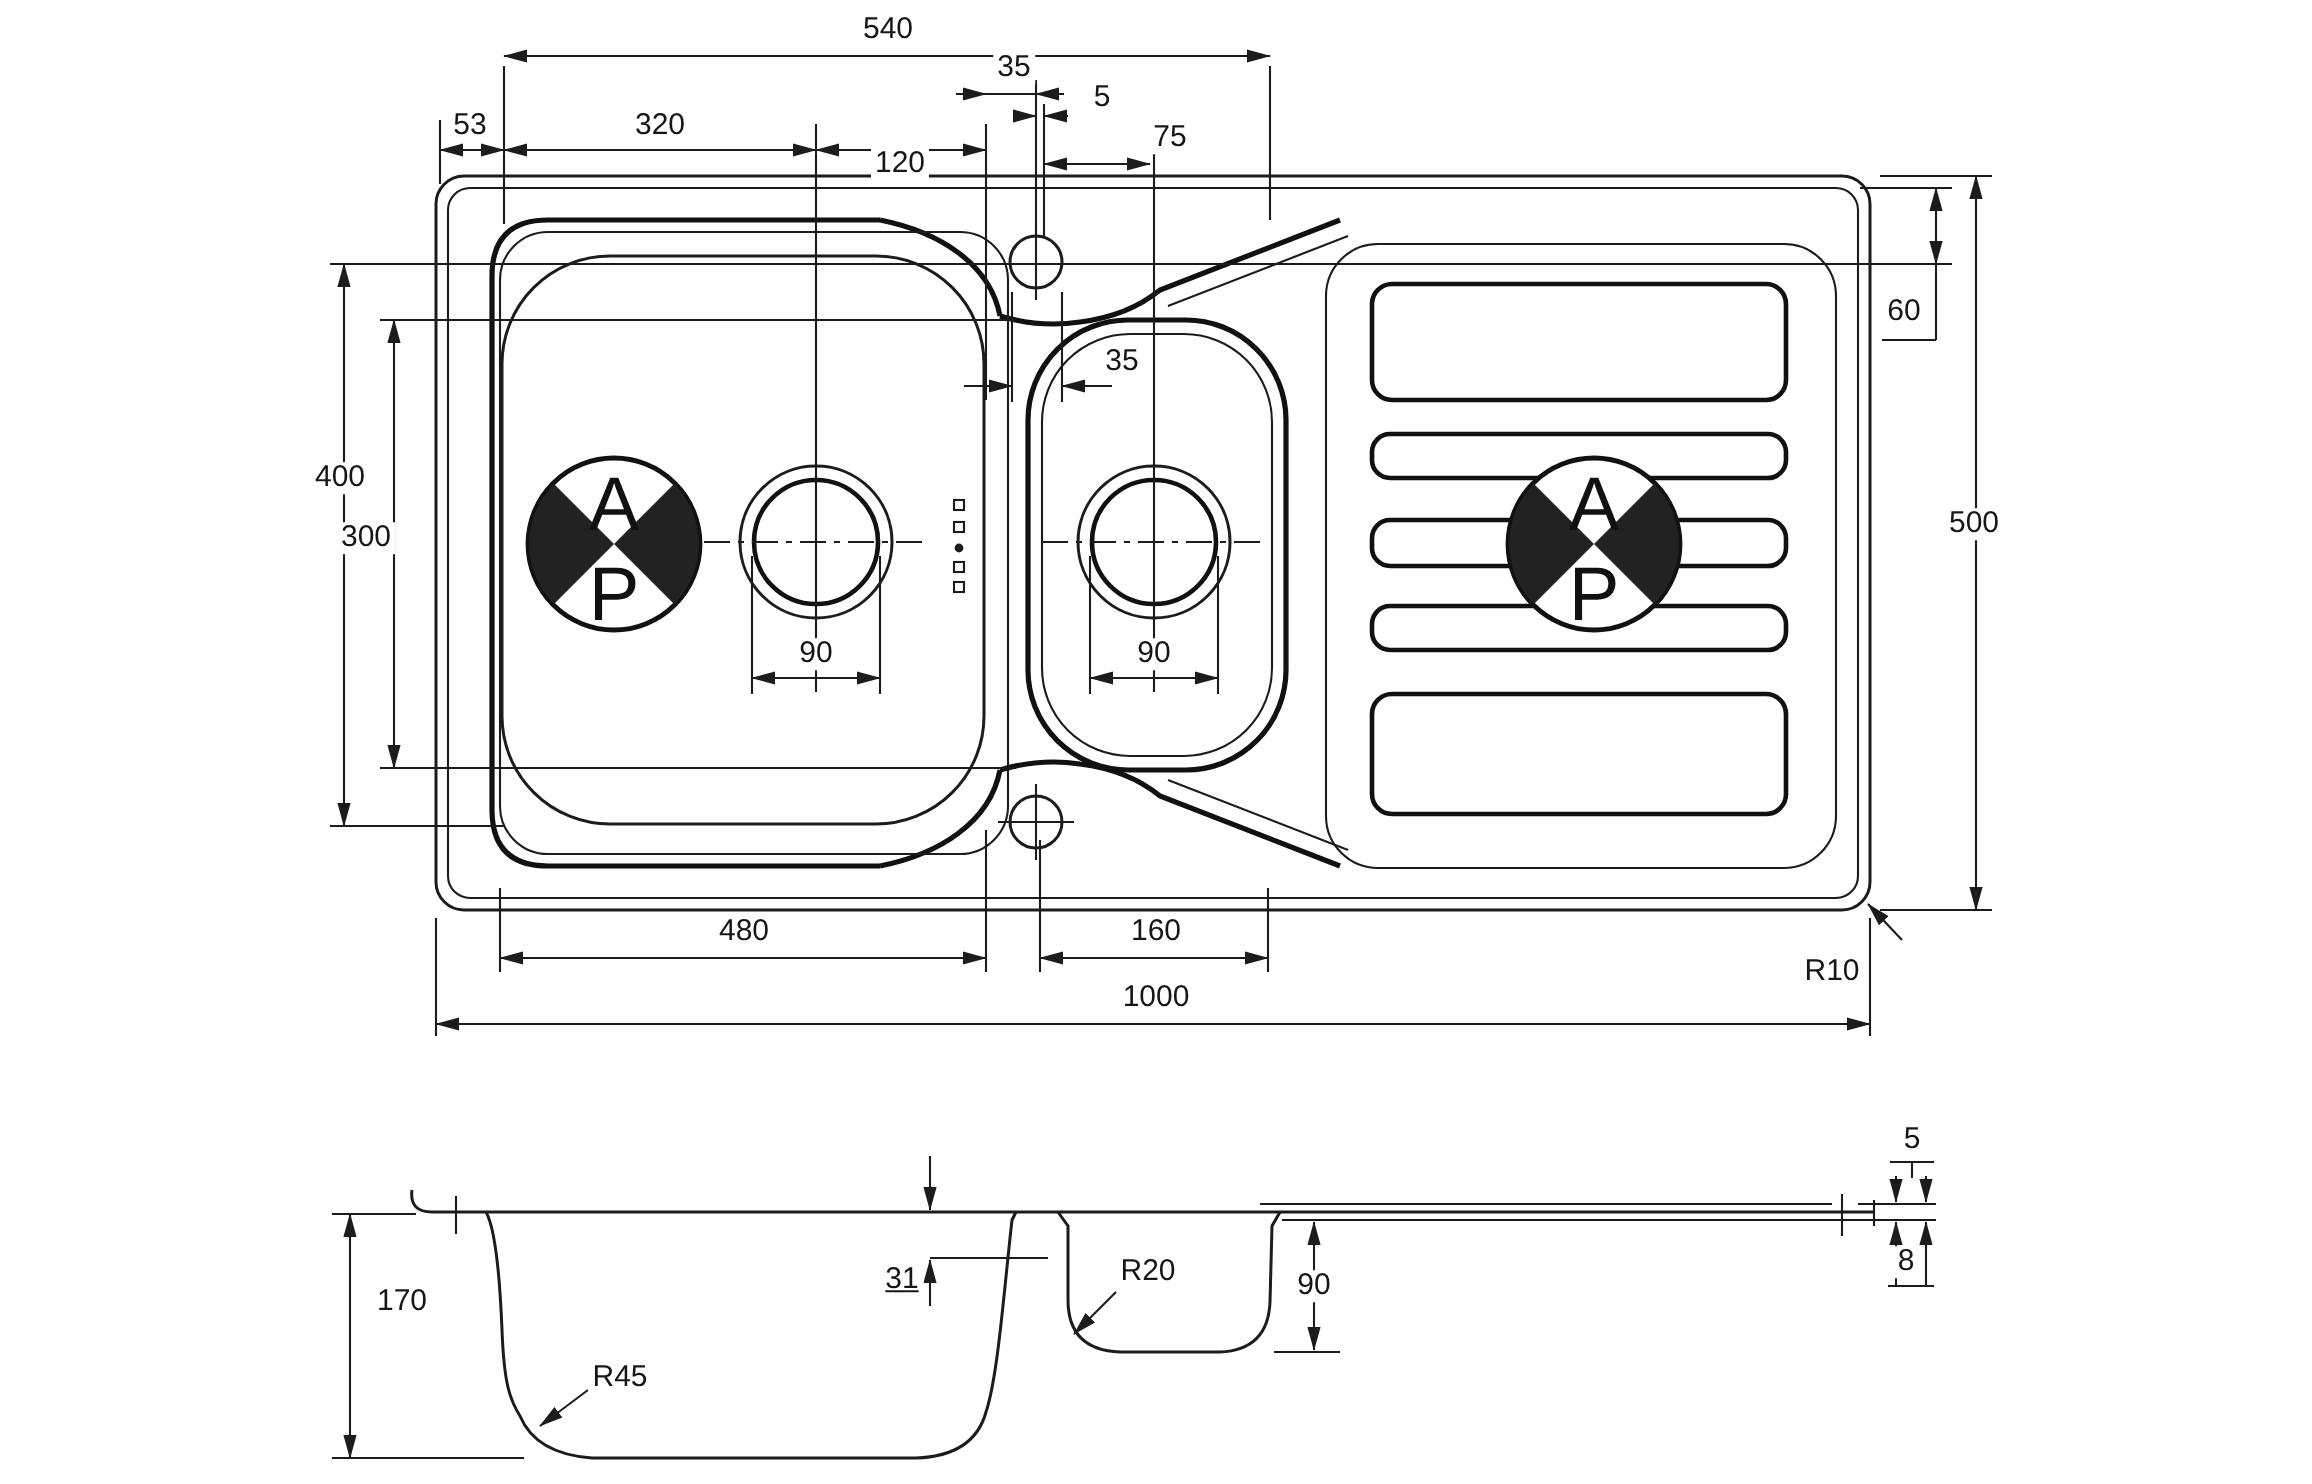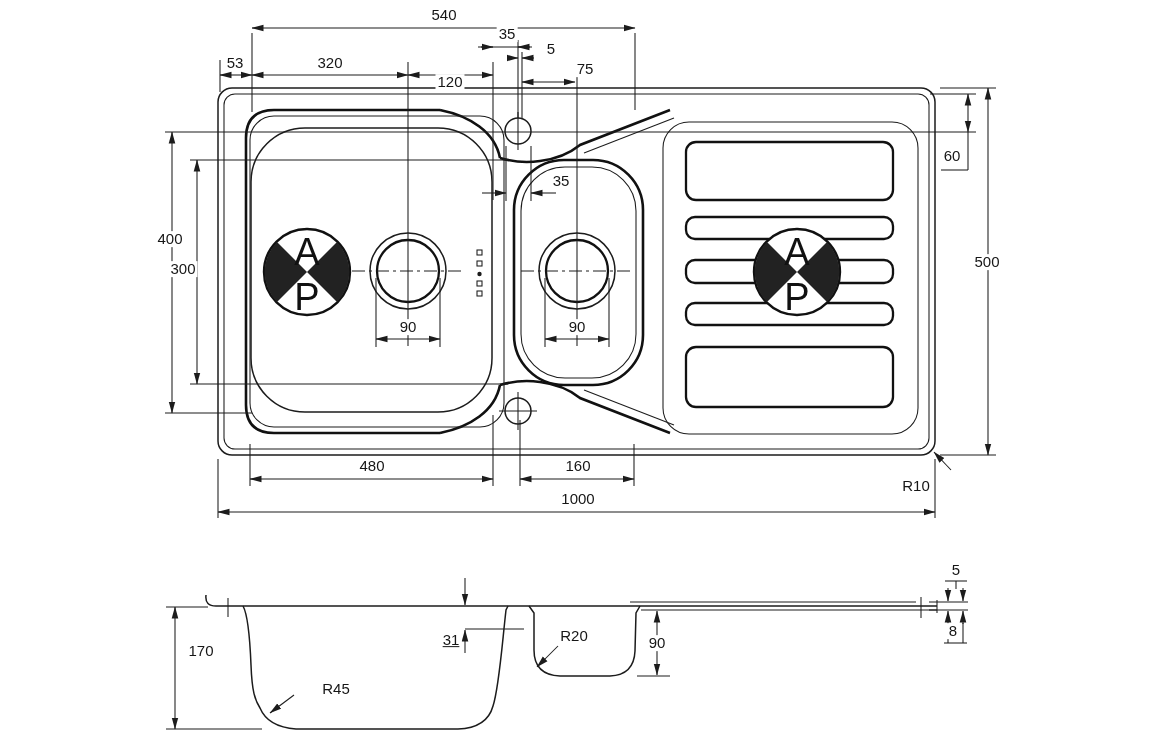--- a/index.html
+++ b/index.html
@@ -241,19 +241,19 @@
 <span class="lbl" style="left:183px;top:269px;">300</span>
 <span class="lbl" style="left:408px;top:327px;">90</span>
 <span class="lbl" style="left:577px;top:327px;">90</span>
 <span class="lbl" style="left:952px;top:156px;">60</span>
 <span class="lbl" style="left:987px;top:262px;">500</span>
 <span class="lbl" style="left:916px;top:472px;margin-top:14px;">R10</span>
 <span class="lbl" style="left:372px;top:466px;">480</span>
 <span class="lbl" style="left:578px;top:466px;">160</span>
 <span class="lbl" style="left:578px;top:499px;">1000</span>
 <span class="lbl" style="left:201px;top:651px;">170</span>
-<span class="lbl" style="left:310px;top:689px;margin-left:26px;">R45</span>
+<span class="lbl" style="left:310px;top:689px;">R45</span>
 <span class="lbl" style="left:451px;top:640px;text-decoration:underline;">31</span>
 <span class="lbl" style="left:574px;top:636px;">R20</span>
 <span class="lbl" style="left:657px;top:643px;">90</span>
 <span class="lbl" style="left:956px;top:570px;">5</span>
 <span class="lbl" style="left:953px;top:631px;">8</span>
 </div>
 
 </body></html>

